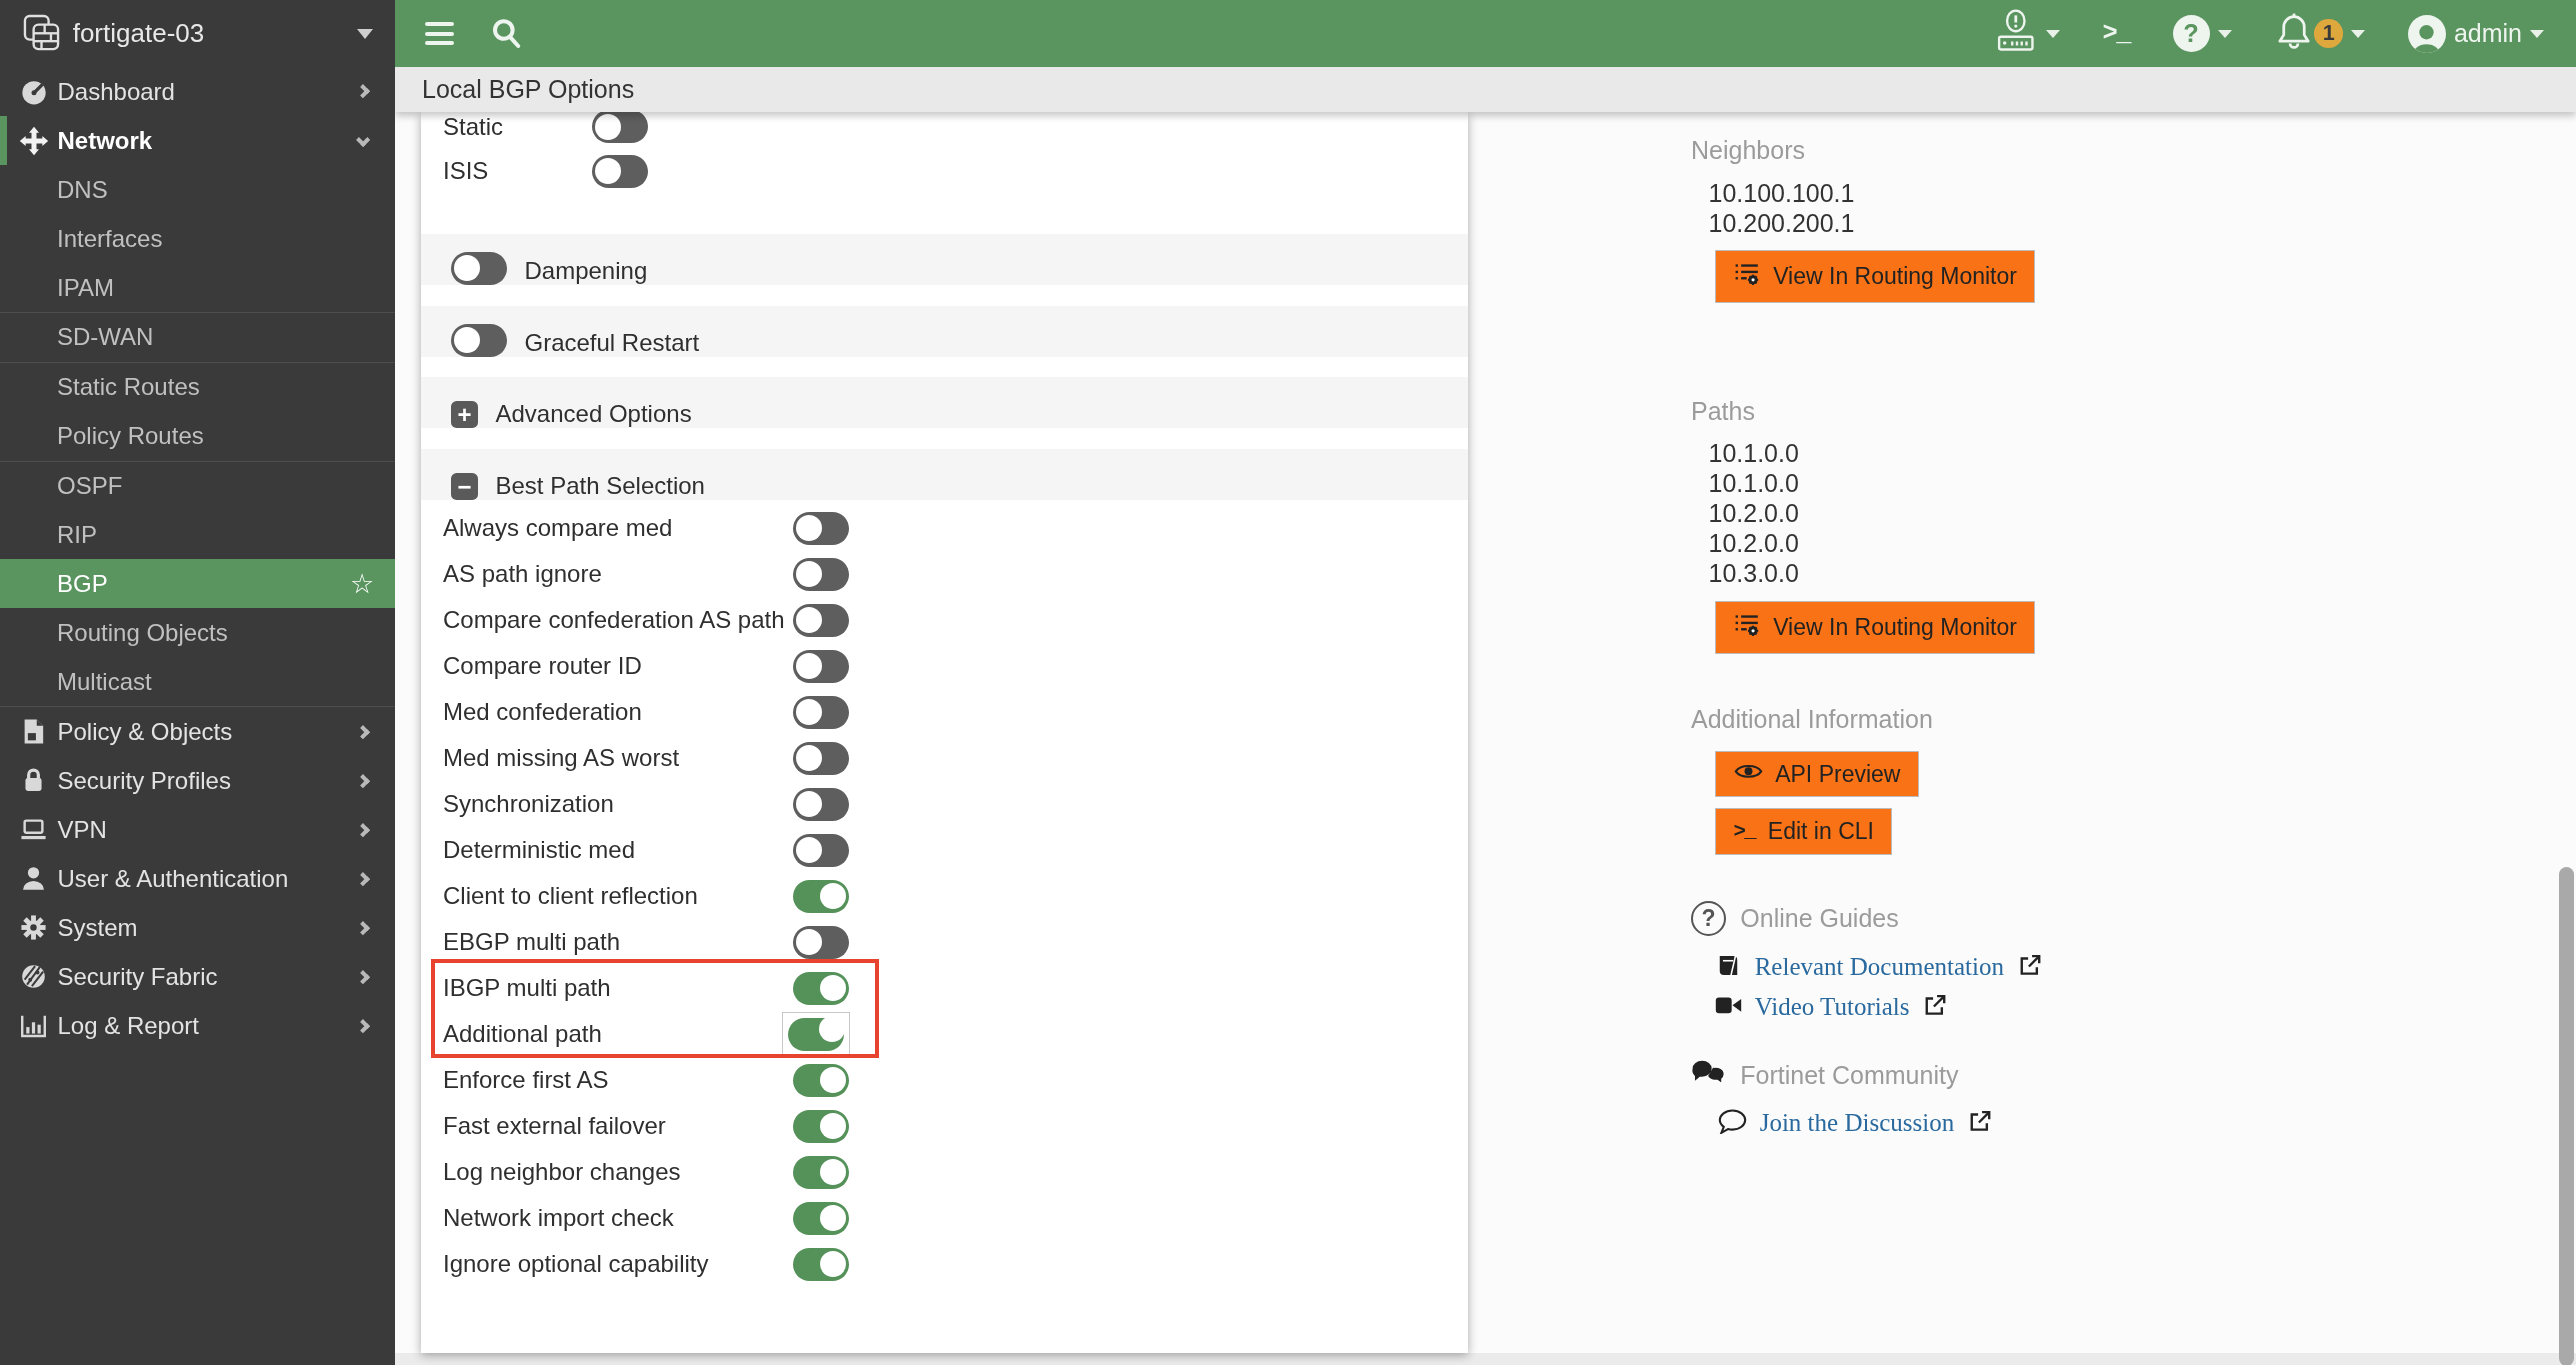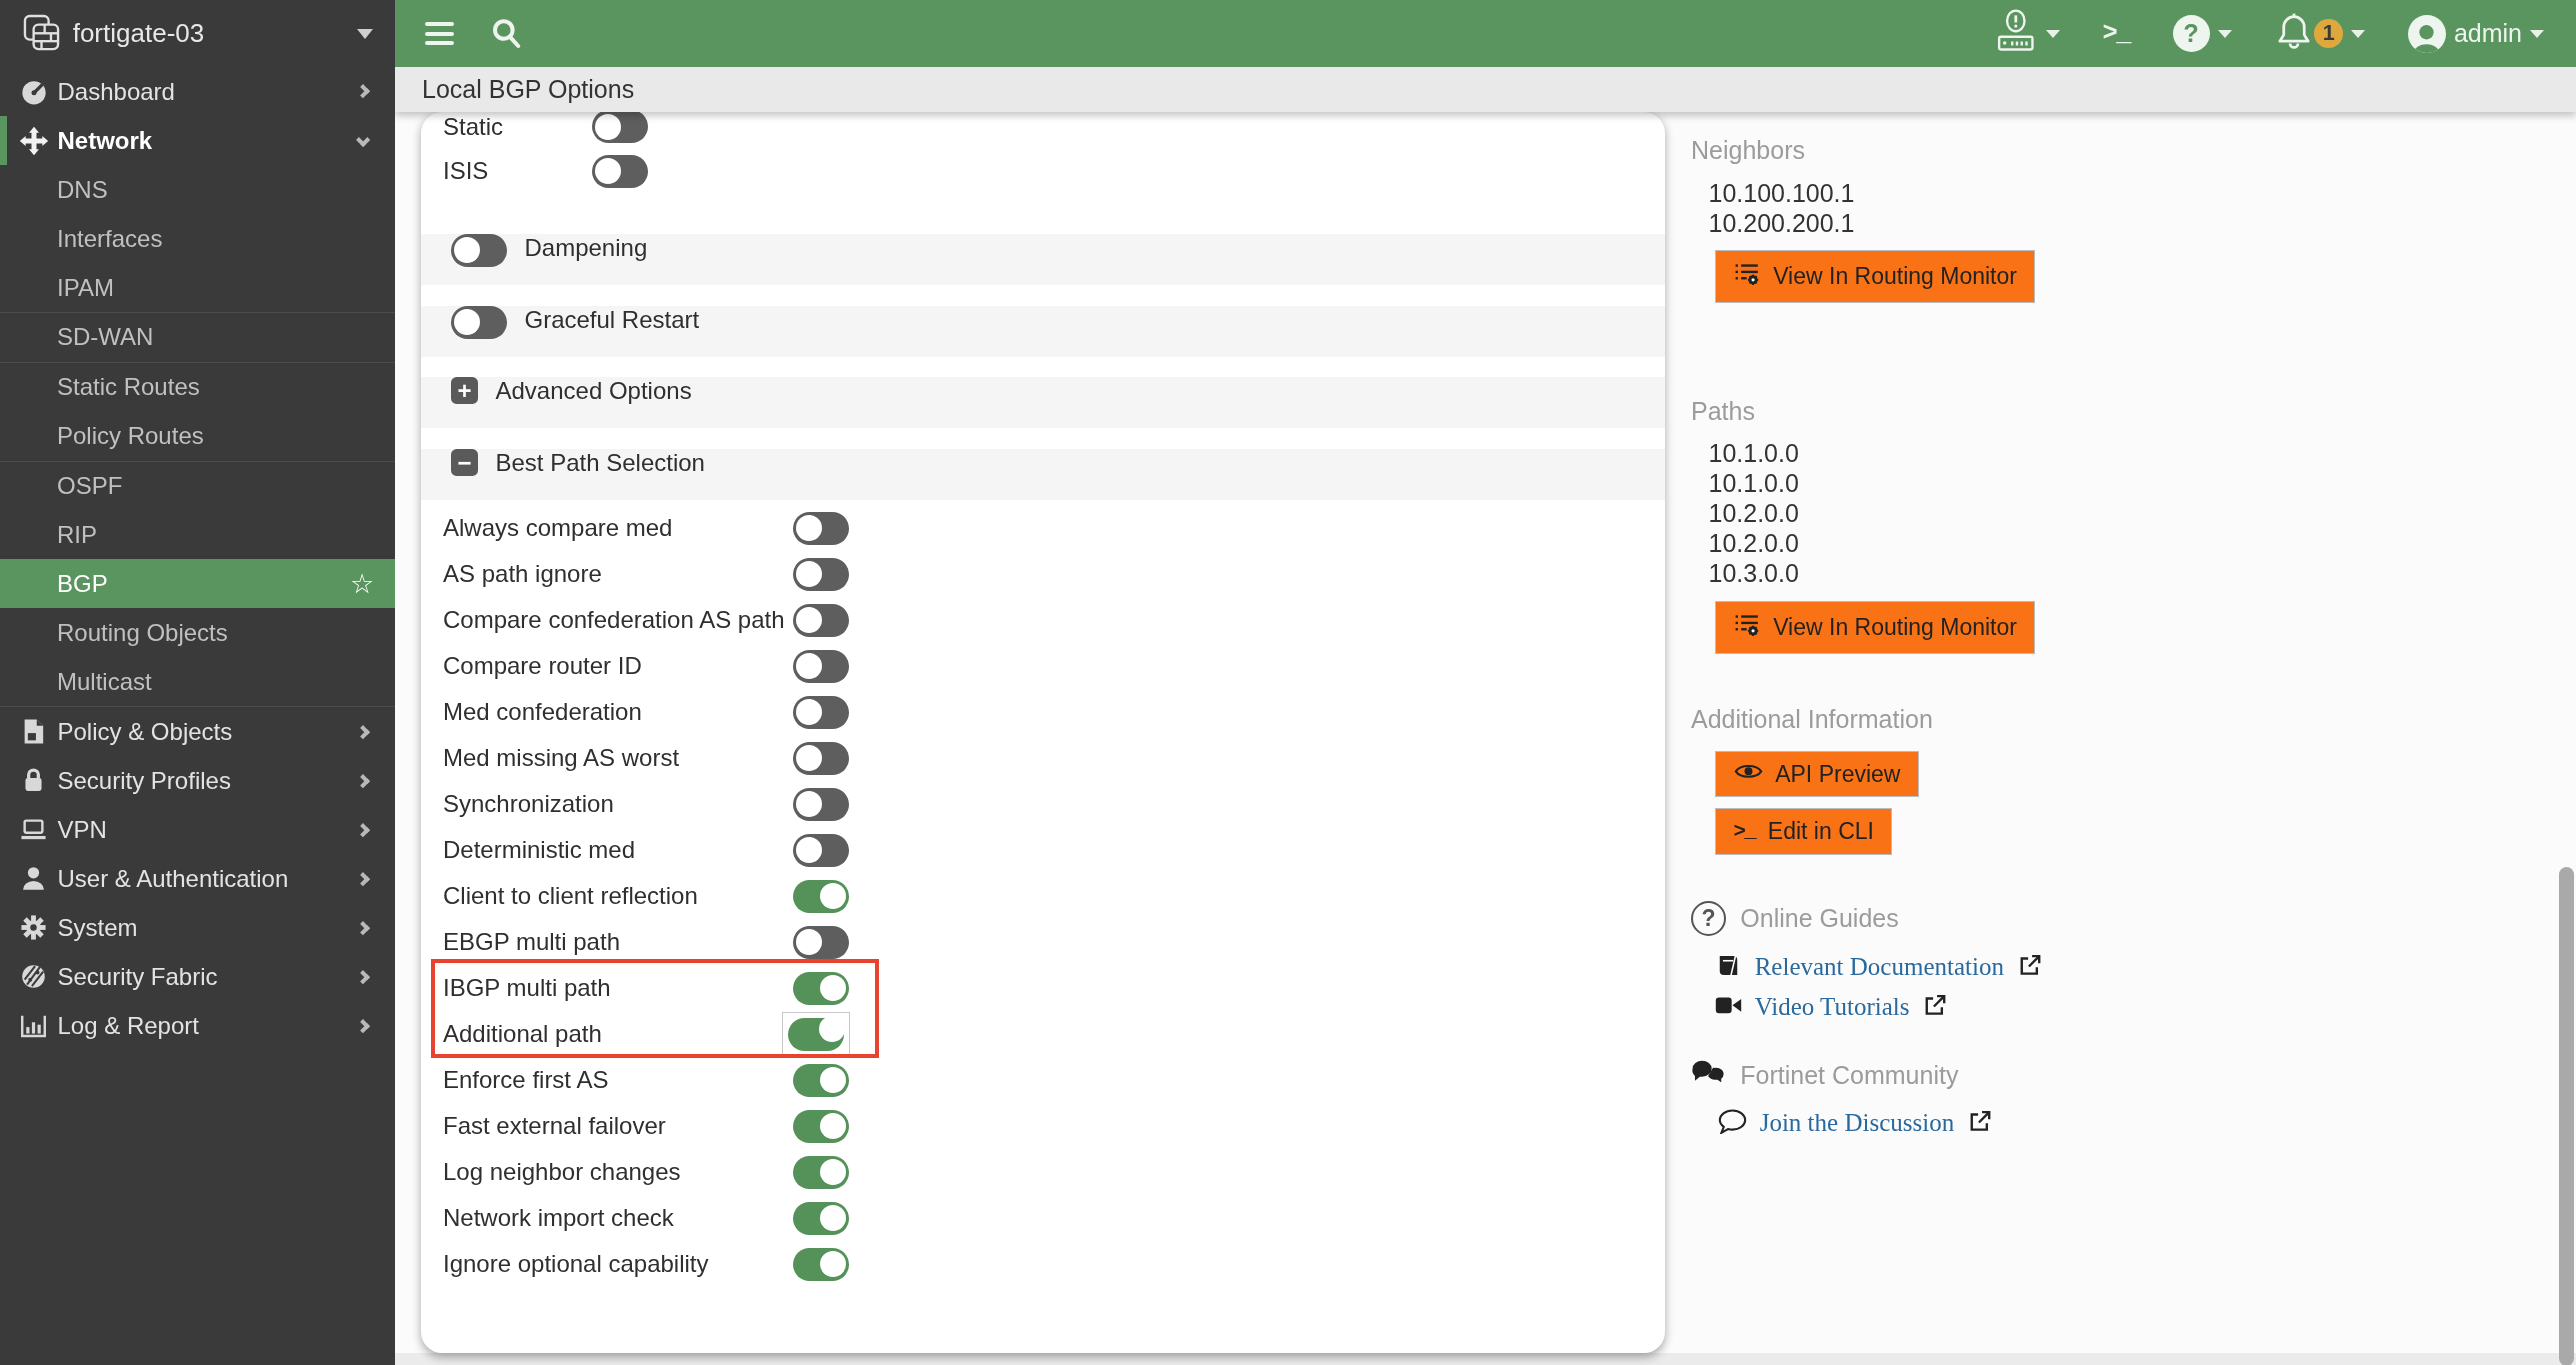--- a/index.html
+++ b/index.html
@@ -55,25 +55,25 @@
   .avatar{width:38px;height:38px;border-radius:50%;background:#eef4ee;display:flex;align-items:flex-end;justify-content:center;overflow:hidden;}
   .tb-user-label{color:#eef4ee;font-size:25px;}
   .mgap{width:20.7px;}
 
   
   .breadcrumb{position:absolute;left:395px;top:67px;right:0;height:45px;background:#e9e9e9;display:flex;align-items:center;padding-left:27px;font-size:25px;color:#333;box-shadow:0 4px 7.2px rgba(0,0,0,.22);z-index:3;}
 
   
   .content{position:absolute;left:395px;top:112px;right:0;bottom:0;background:#fbfbfb;}
   .bottom-strip{position:absolute;left:0;right:0;top:1241px;bottom:0;background:#ebebeb;}
-  .panel{position:absolute;left:26px;top:0;width:1244px;height:1241px;background:#fff;box-shadow:0 3.2px 9.5px rgba(0,0,0,.33);overflow:hidden;border-radius:21px;}
+  .panel{position:absolute;left:26px;top:0;width:1047px;height:1241px;background:#fff;box-shadow:0 3.2px 9.5px rgba(0,0,0,.33);overflow:hidden;}
 
   .r-top{position:absolute;left:22px;display:flex;align-items:center;height:44px;}
   .r-top .rlabel{width:149px;font-size:24px;color:var(--label);}
-  .band{position:absolute;left:0;width:100%;height:51px;background:var(--band-bg);display:flex;align-items:flex-start;padding-left:30px;cursor:pointer;}
+  .band{position:absolute;left:0;width:100%;height:51px;background:var(--band-bg);display:flex;align-items:flex-end;padding-left:30px;cursor:pointer;}
   .band .blabel{font-size:24px;color:var(--label);margin-left:17.5px;}
   .expander{width:27px;height:27px;border-radius:5.6px;background:#5a5a5a;color:#fff;font-size:24px;font-weight:bold;display:flex;align-items:center;justify-content:center;line-height:1;}
 
   .tg{width:56px;height:33px;border-radius:16.7px;background:var(--toggle-off);position:relative;flex:none;cursor:pointer;}
   .tg::after{content:"";position:absolute;width:26px;height:26px;border-radius:50%;background:#fff;top:3.2px;left:3.2px;}
   .tg.on{background:var(--green-toggle);}
   .tg.on::after{left:auto;right:3.2px;}
 
   .bp-rows{position:absolute;left:0;top:393px;width:100%;}
   .bp-row{height:46px;position:relative;display:flex;align-items:center;}

